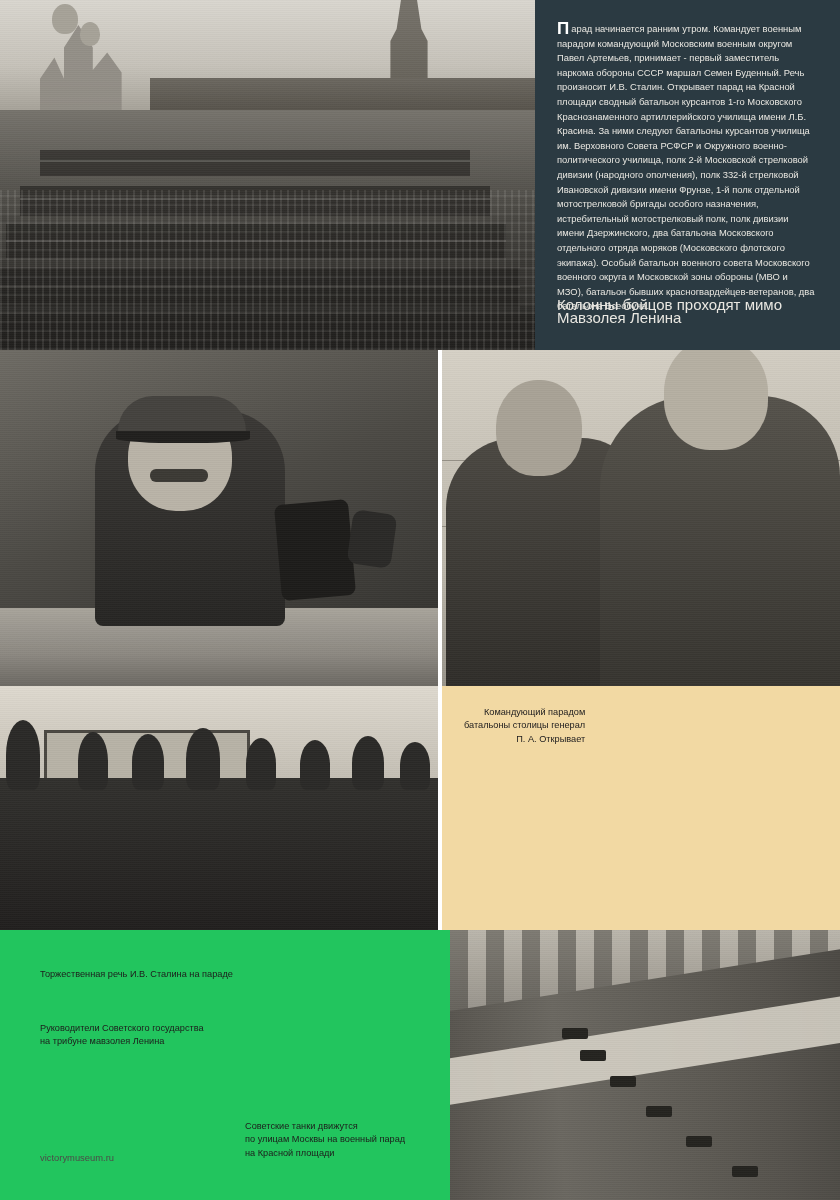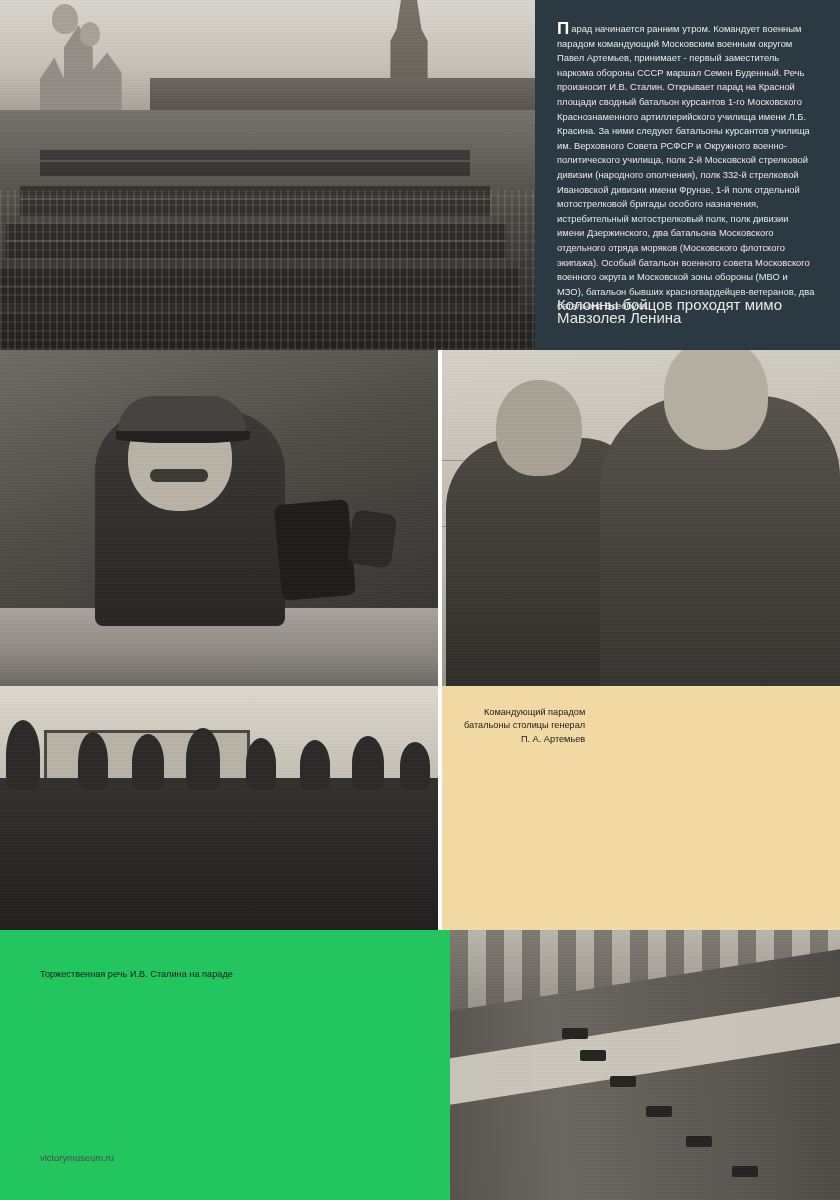--- a/index.html
+++ b/index.html
@@ -460,31 +460,40 @@
       <div class="trib-figure" style="left:300px; width:30px; height:50px;"></div>
       <div class="trib-figure" style="left:352px; width:32px; height:54px;"></div>
       <div class="trib-figure" style="left:400px; width:30px; height:48px;"></div>
       <div class="grain"></div>
     </div>
 
     <div class="panel-cream">
       <div class="caption">
         <div>Командующий парадом</div>
         <div>батальоны столицы генерал</div>
-        <div>П. А. Артемьев</div>
+        <div>П. А. Открывает</div>
       </div>
     </div>
 
   </div>
 
   <div class="row4">
 
     <div class="caption-block cap-speech">Торжественная речь И.В. Сталина на параде</div>
 
-
+    <div class="caption-block cap-leaders">
+      <div>Руководители Советского государства</div>
+      <div>на трибуне мавзолея Ленина</div>
+    </div>
+
+    <div class="caption-block cap-tanks">
+      <div>Советские танки движутся</div>
+      <div>по улицам Москвы на военный парад</div>
+      <div>на Красной площади</div>
+    </div>
 
     <div class="site-url">victorymuseum.ru</div>
 
     <div class="photo-tanks">
       <div class="tanks-bg"></div>
       <div class="tanks-buildings"></div>
       <div class="tanks-street"></div>
       <div class="tanks-snowbank"></div>
       <div class="tank" style="left:130px; top:120px;"></div>
       <div class="tank" style="left:160px; top:146px;"></div>

